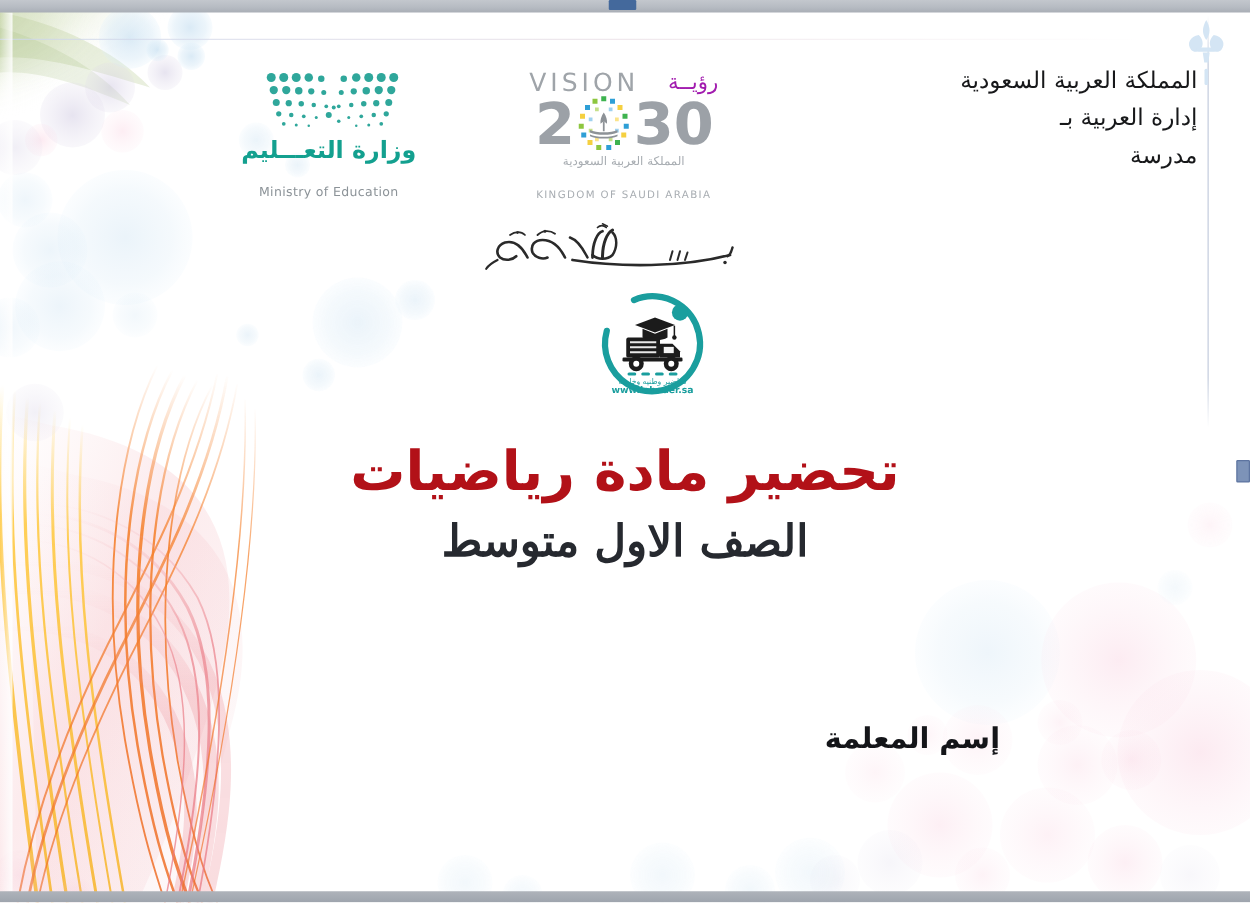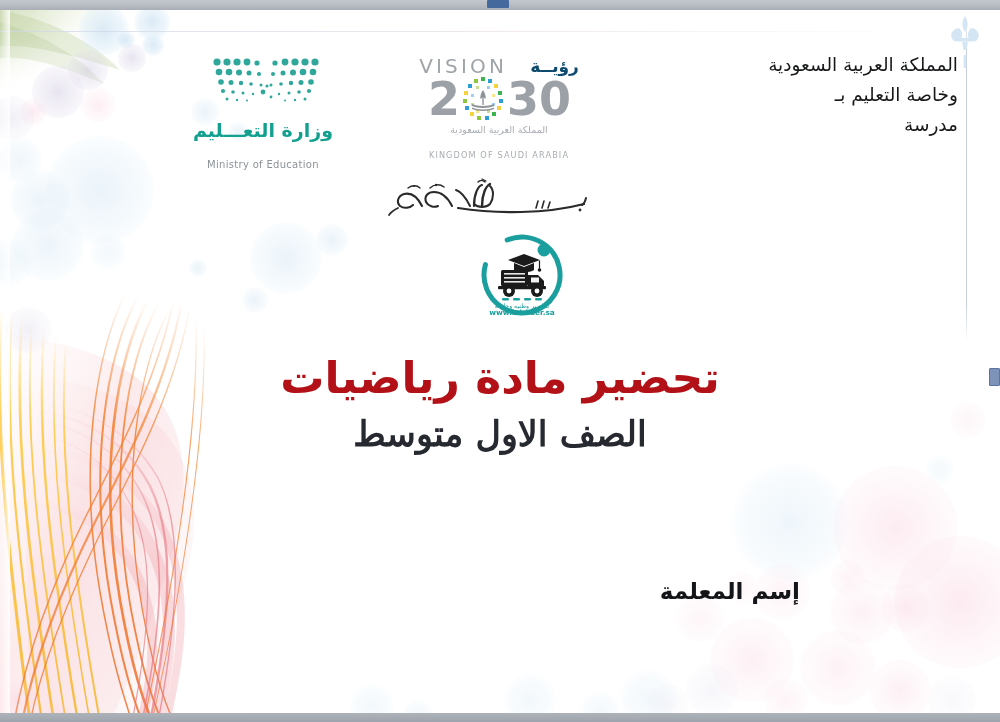--- a/index.html
+++ b/index.html
@@ -97,40 +97,40 @@
     background-size: 5px 5px;
     background-repeat: repeat-x;
     background-position: 0 0;
     opacity: .85;
   }
 
   
   .moe-logo { position: absolute; top: 56px; left: 163px; width: 200px; text-align: center; }
   .moe-dots { height: 48px; }
   .moe-ar {
-    margin-top: 15px;
+    margin-top: 5px;
     font-size: 19px; color: #13a08f; font-weight: 700;
     letter-spacing: .5px; direction: rtl;
   }
   .moe-en {
     margin-top: 18px;
     font-size: 10px; color: #8c9398; letter-spacing: .3px;
     direction: ltr;
   }
 
   
   .vision { position: absolute; top: 55px; left: 410px; width: 178px; text-align: center; direction: ltr; }
   .vision-top {
     display: flex; align-items: center; justify-content: center; gap: 23px;
     height: 22px;
   }
   .vision-word {
     font-size: 20px; letter-spacing: 3.2px; color: #9fa4a9; font-weight: 400;
   }
-  .vision-ar { font-size: 17px; color: #0c4a6e; direction: rtl; font-weight: bold; }
+  .vision-ar { font-size: 17px; color: #a21caf; direction: rtl; }
   .vision-num {
     display: flex; align-items: center; justify-content: center; gap: 1px;
     margin-top: -1px;
   }
   .vision-num .d {
     font-size: 46px; font-weight: 700; color: #9ca1a7; line-height: 1;
     letter-spacing: -1px;
   }
   .vision-sub-ar { font-size: 9.5px; color: #a8adb2; direction: rtl; margin-top: 2px; letter-spacing: .2px; }
   .vision-sub-en { font-size: 8.2px; color: #a8adb2; letter-spacing: 1.1px; margin-top: 15px; }
@@ -368,21 +368,21 @@
   <div class="left-edge-fade"></div>
   <div class="right-rule"></div>
 
   <div class="content">
 
     <div class="header-block">
       <div class="header-line">
         <span class="txt">المملكة العربية السعودية</span>
       </div>
       <div class="header-line">
-        <span class="txt">وخاصة التعليم بـ</span>
+        <span class="txt">إدارة العربية بـ</span>
         <span class="dots"></span>
       </div>
       <div class="header-line">
         <span class="txt">مدرسة</span>
         <span class="dots"></span>
       </div>
     </div>
 
     <div class="moe-logo">
       <div class="moe-dots">

